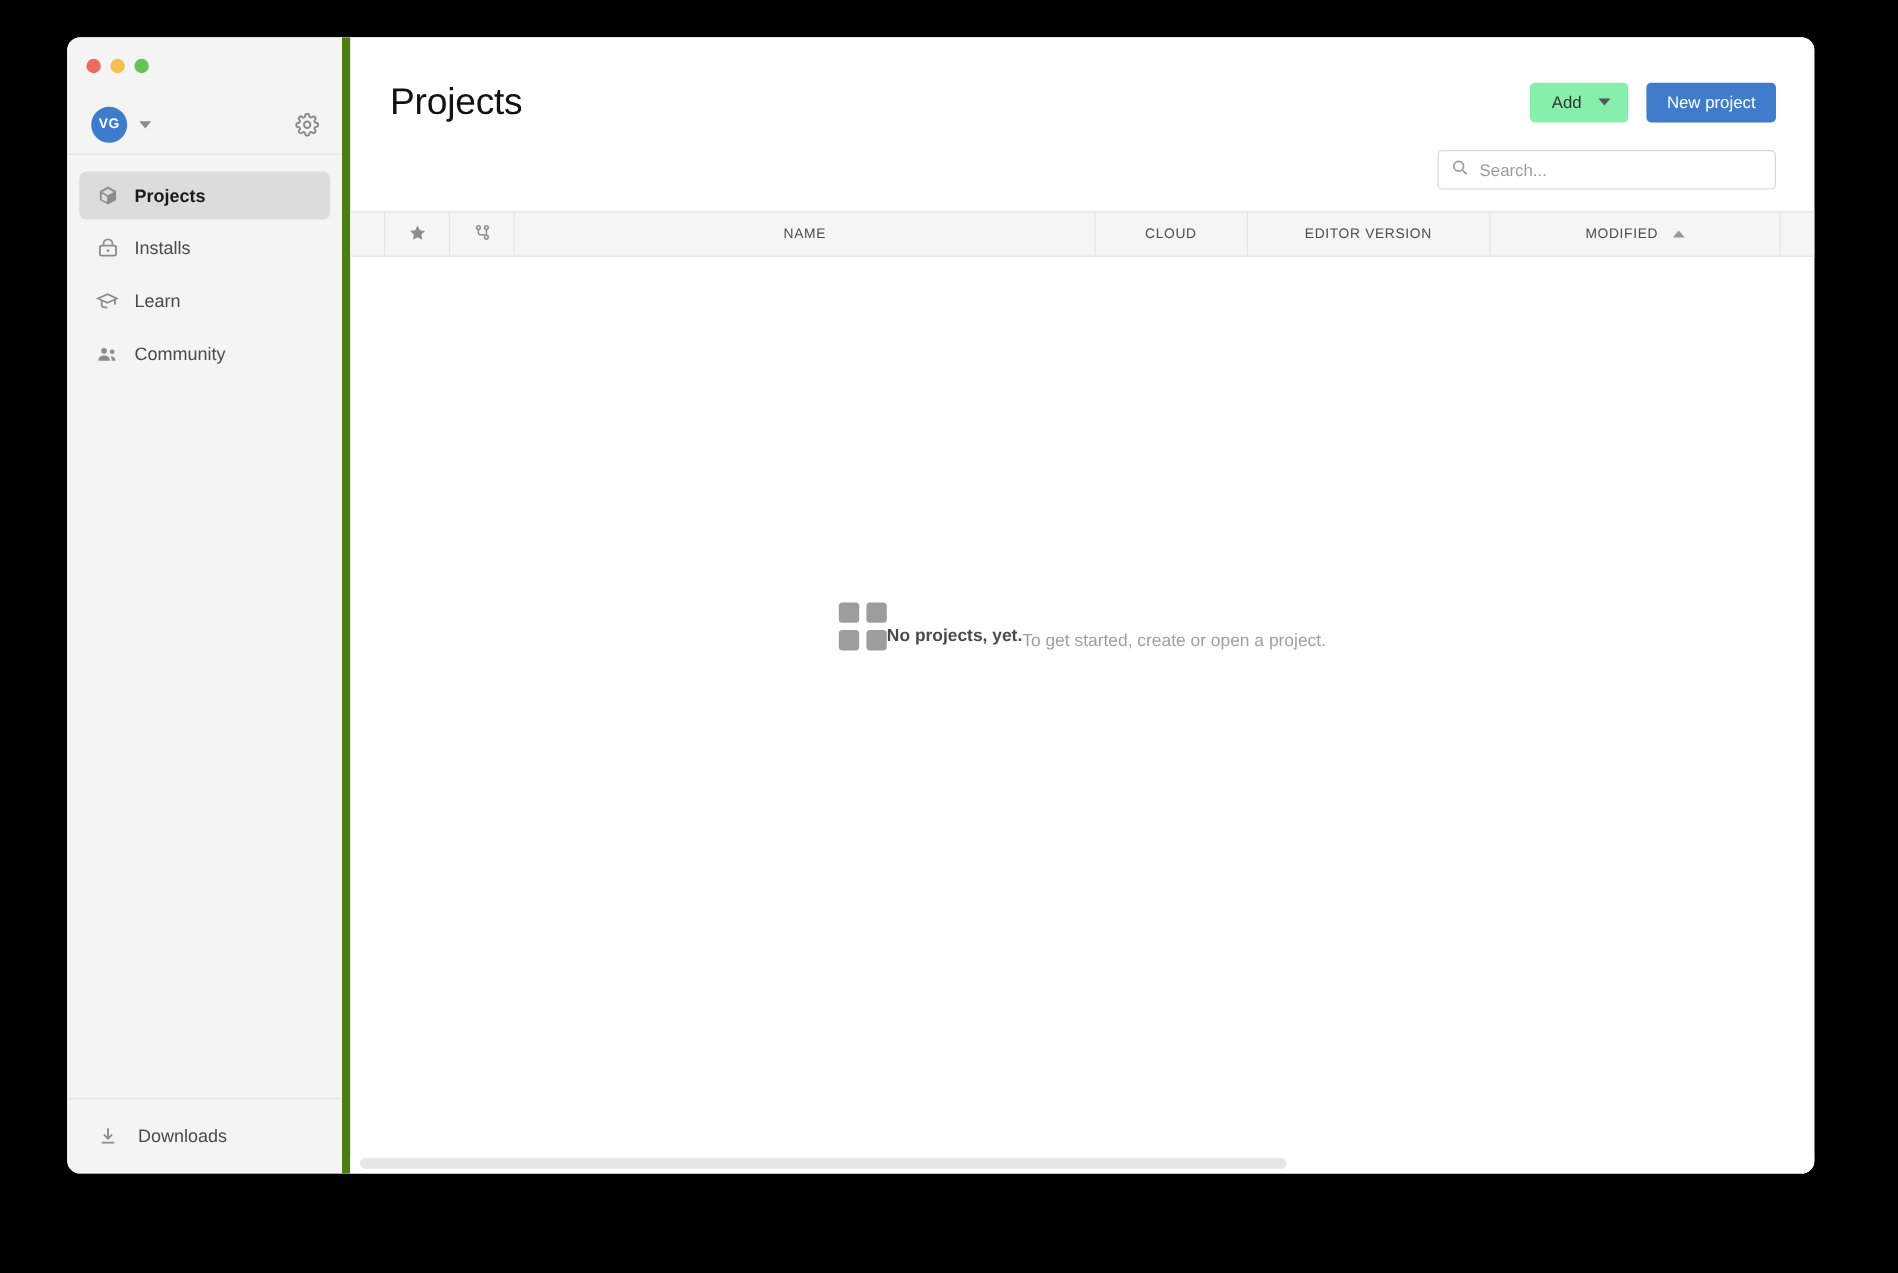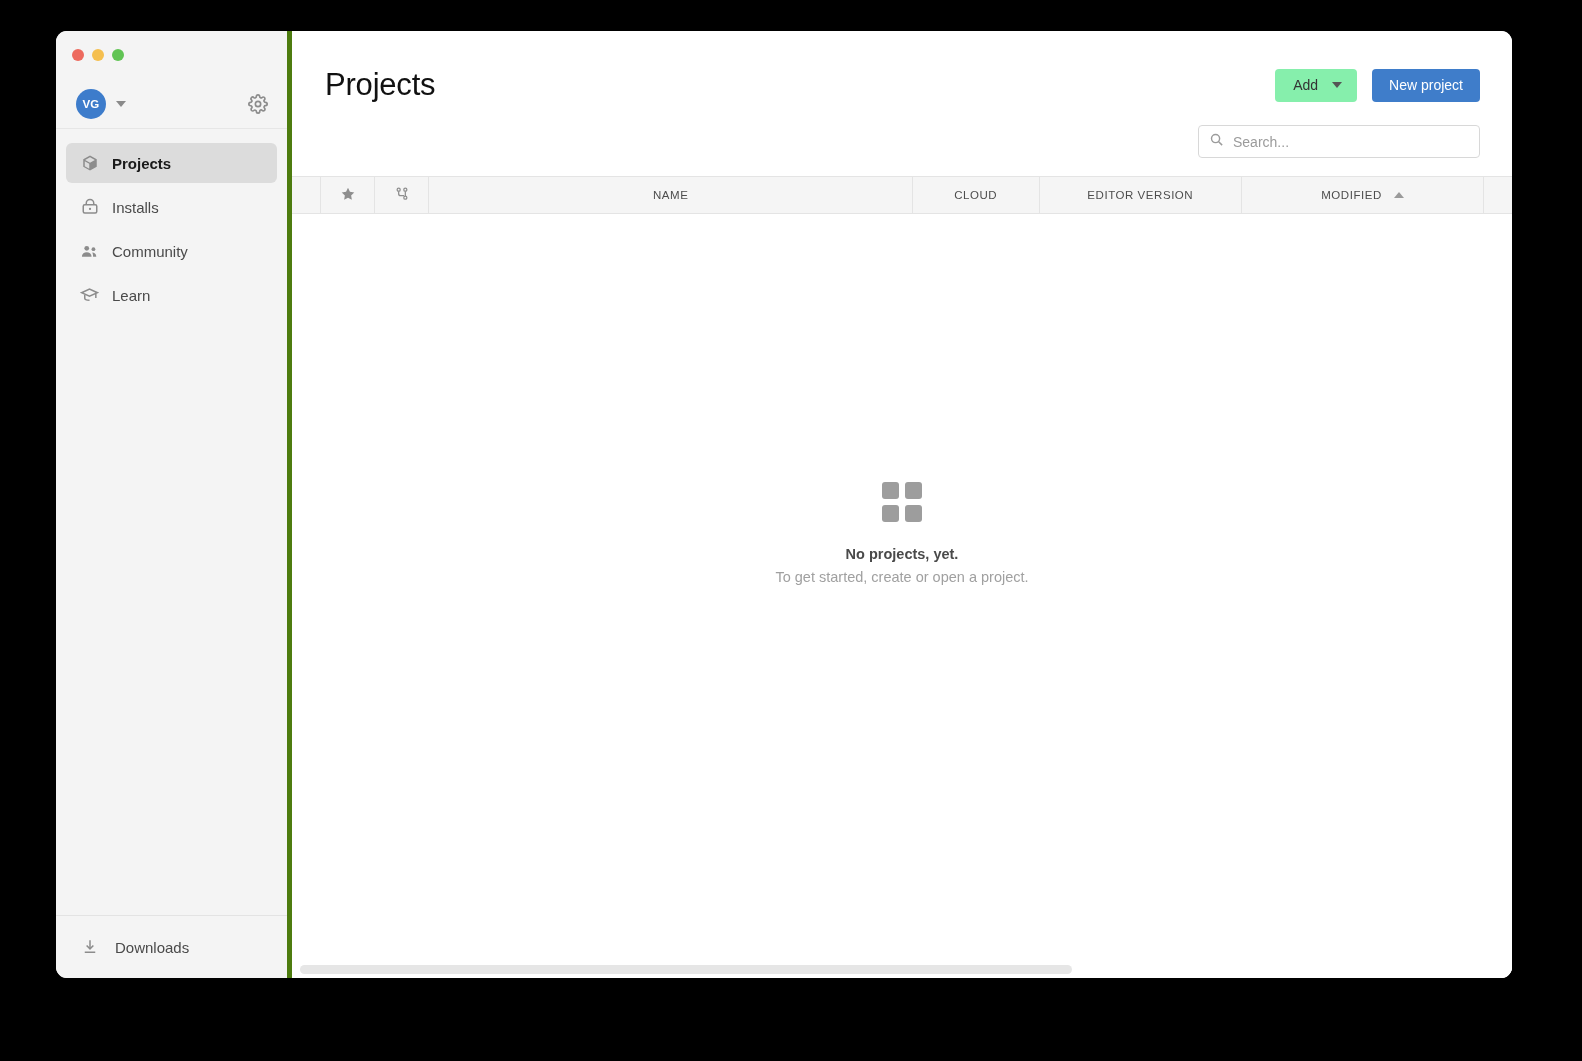--- a/index.html
+++ b/index.html
@@ -22,21 +22,21 @@
     border-radius: 11px;
     overflow: hidden;
     display: flex;
   }
 
   
   #sidebar {
     width: 236px;
     height: 100%;
     background: #f4f4f4;
-    border-right: 5px solid #4d7c0f;
+    border-right: 7px solid #4d7c0f;
     display: flex;
     flex-direction: column;
     flex: 0 0 236px;
   }
 
   .titlebar {
     height: 48px;
     display: flex;
     align-items: center;
     padding-left: 16px;
@@ -244,21 +244,21 @@
 
   .table-body {
     flex: 1;
     position: relative;
     display: flex;
     align-items: center;
     justify-content: center;
   }
   .empty-state {
     display: flex;
-    flex-direction: column;
+    flex-direction: row;
     align-items: center;
     margin-top: -110px;
   }
   .empty-grid {
     display: grid;
     grid-template-columns: 17px 17px;
     grid-template-rows: 17px 17px;
     gap: 6px;
     margin-bottom: 24px;
   }
@@ -334,39 +334,39 @@
             <rect x="3" y="9" width="18" height="11" rx="2"></rect>
             <path d="M7 9V7a5 5 0 0 1 10 0v2"></path>
             <circle cx="12" cy="14.5" r="1.5" fill="#8c8c8c" stroke="none"></circle>
           </svg>
         </span>
         <span>Installs</span>
       </div>
 
       <div class="nav-item">
         <span class="nav-icon">
+          <svg width="19" height="19" viewBox="0 0 24 24" fill="none" stroke="#8c8c8c" stroke-width="1.9">
+            <path d="M2 8.5 12 4l10 4.5-10 4.5L2 8.5z"></path>
+            <path d="M6 11v4.5c0 1.4 2.7 2.5 6 2.5"></path>
+            <path d="M20 10v5"></path>
+          </svg>
+        </span>
+        <span>Learn</span>
+      </div>
+
+      <div class="nav-item">
+        <span class="nav-icon">
           <svg width="19" height="19" viewBox="0 0 24 24" fill="#8c8c8c">
             <circle cx="8.5" cy="8" r="3"></circle>
             <circle cx="17" cy="9" r="2.4"></circle>
             <path d="M2.5 18c0-3 2.7-5 6-5s6 2 6 5v.5h-12V18z"></path>
             <path d="M15.5 13.4c2.7.2 5 1.9 5 4.6v.5h-4v-.5c0-1.7-.4-3.2-1-4.6z"></path>
           </svg>
         </span>
         <span>Community</span>
-      </div>
-
-      <div class="nav-item">
-        <span class="nav-icon">
-          <svg width="19" height="19" viewBox="0 0 24 24" fill="none" stroke="#8c8c8c" stroke-width="1.9">
-            <path d="M2 8.5 12 4l10 4.5-10 4.5L2 8.5z"></path>
-            <path d="M6 11v4.5c0 1.4 2.7 2.5 6 2.5"></path>
-            <path d="M20 10v5"></path>
-          </svg>
-        </span>
-        <span>Learn</span>
       </div>
 
     </nav>
 
     <div class="sidebar-footer">
       <div class="footer-item">
         <span class="nav-icon">
           <svg width="18" height="18" viewBox="0 0 24 24" fill="none" stroke="#8c8c8c" stroke-width="2">
             <path d="M12 3v11"></path>
             <path d="M7.5 10 12 14.5 16.5 10"></path>

